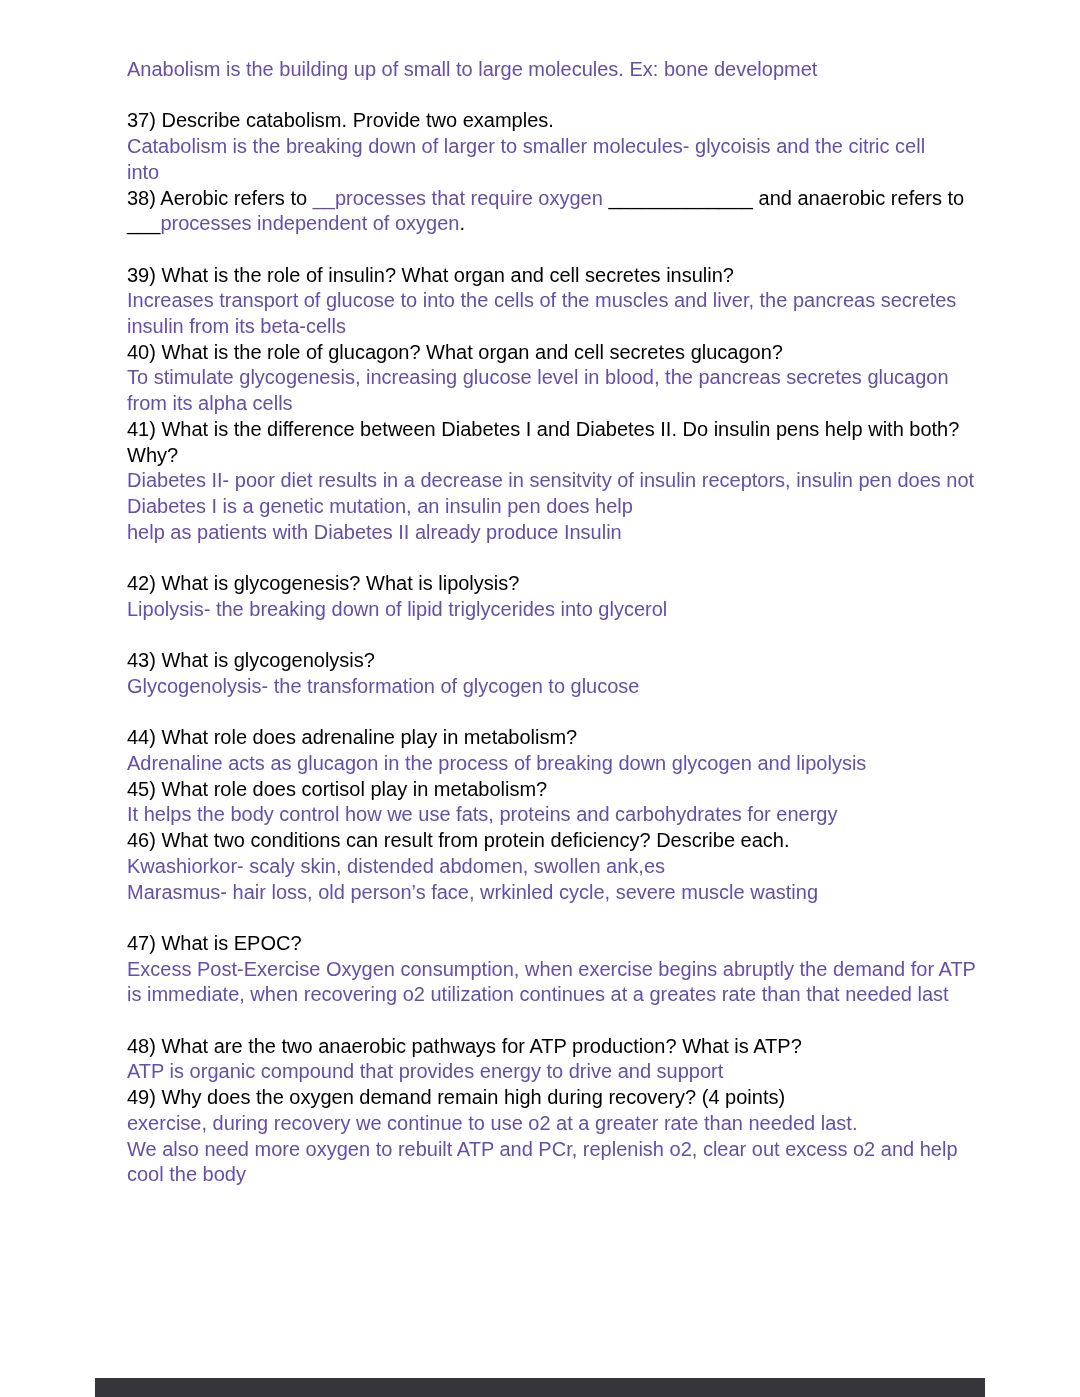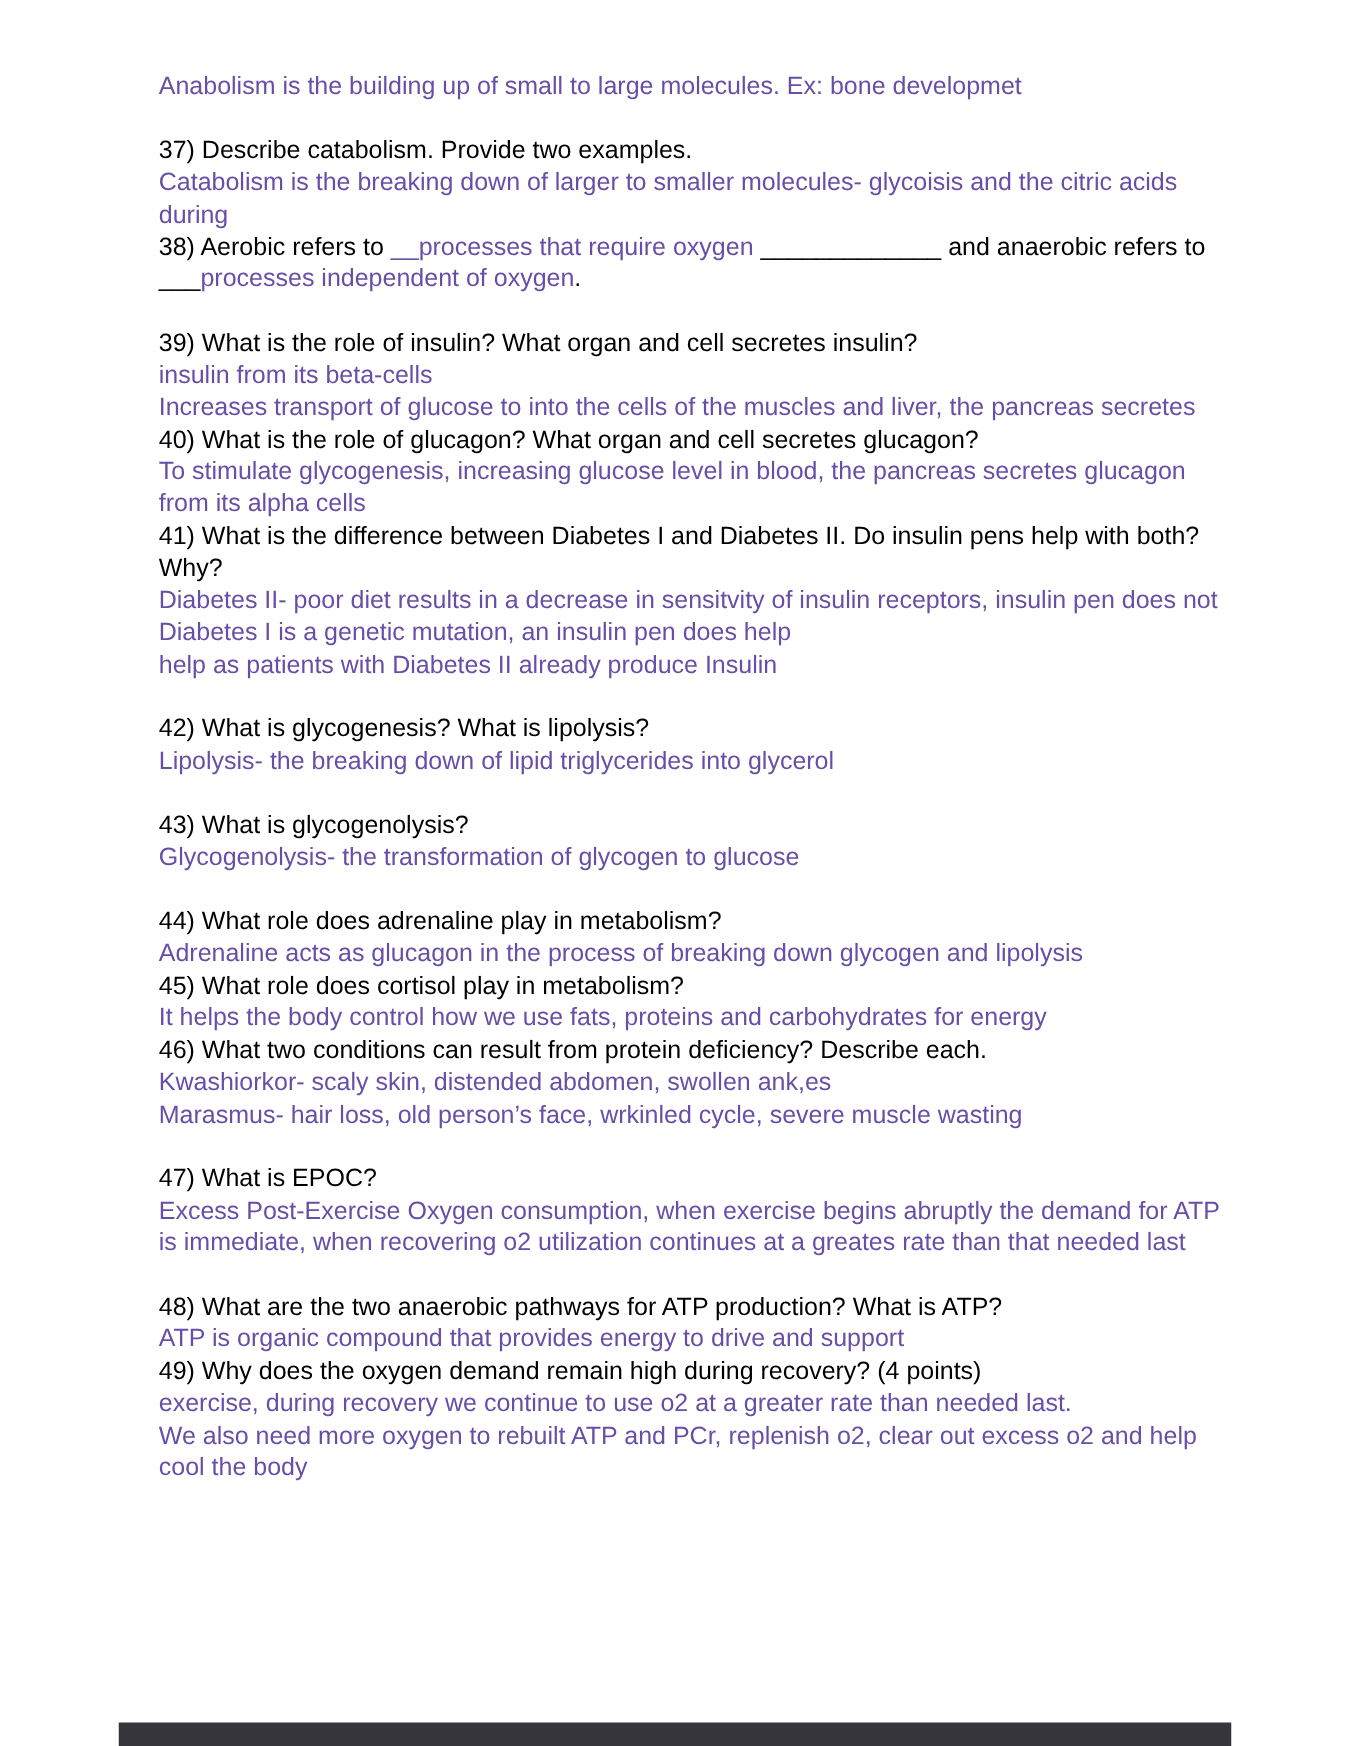--- a/index.html
+++ b/index.html
@@ -48,28 +48,28 @@
   }
 </style>
 </head>
 <body>
 
 <div class="page">
   <div class="doc-body">
       <div class="line"><span class="ans">Anabolism is the building up of small to large molecules. Ex: bone developmet</span></div>
       <div class="line">&nbsp;</div>
       <div class="line"><span class="ques">37) Describe catabolism. Provide two examples.</span></div>
-      <div class="line"><span class="ans">Catabolism is the breaking down of larger to smaller molecules- glycoisis and the citric acids</span></div>
-      <div class="line"><span class="ans">during</span></div>
+      <div class="line"><span class="ans">Catabolism is the breaking down of larger to smaller molecules- glycoisis and the citric cell</span></div>
+      <div class="line"><span class="ans">into</span></div>
       <div class="line"><span class="ques">38) Aerobic refers to </span><span class="ans">__processes that require oxygen </span><span class="ques">_____________ and anaerobic refers to</span></div>
       <div class="line"><span class="ques">___</span><span class="ans">processes independent of oxygen</span><span class="ques">.</span></div>
       <div class="line">&nbsp;</div>
       <div class="line"><span class="ques">39) What is the role of insulin? What organ and cell secretes insulin?</span></div>
+      <div class="line"><span class="ans">Increases transport of glucose to into the cells of the muscles and liver, the pancreas secretes</span></div>
       <div class="line"><span class="ans">insulin from its beta-cells</span></div>
-      <div class="line"><span class="ans">Increases transport of glucose to into the cells of the muscles and liver, the pancreas secretes</span></div>
       <div class="line"><span class="ques">40) What is the role of glucagon? What organ and cell secretes glucagon?</span></div>
       <div class="line"><span class="ans">To stimulate glycogenesis, increasing glucose level in blood, the pancreas secretes glucagon</span></div>
       <div class="line"><span class="ans">from its alpha cells</span></div>
       <div class="line"><span class="ques">41) What is the difference between Diabetes I and Diabetes II. Do insulin pens help with both?</span></div>
       <div class="line"><span class="ques">Why?</span></div>
       <div class="line"><span class="ans">Diabetes II- poor diet results in a decrease in sensitvity of insulin receptors, insulin pen does not</span></div>
       <div class="line"><span class="ans">Diabetes I is a genetic mutation, an insulin pen does help</span></div>
       <div class="line"><span class="ans">help as patients with Diabetes II already produce Insulin</span></div>
       <div class="line">&nbsp;</div>
       <div class="line"><span class="ques">42) What is glycogenesis? What is lipolysis?</span></div>

